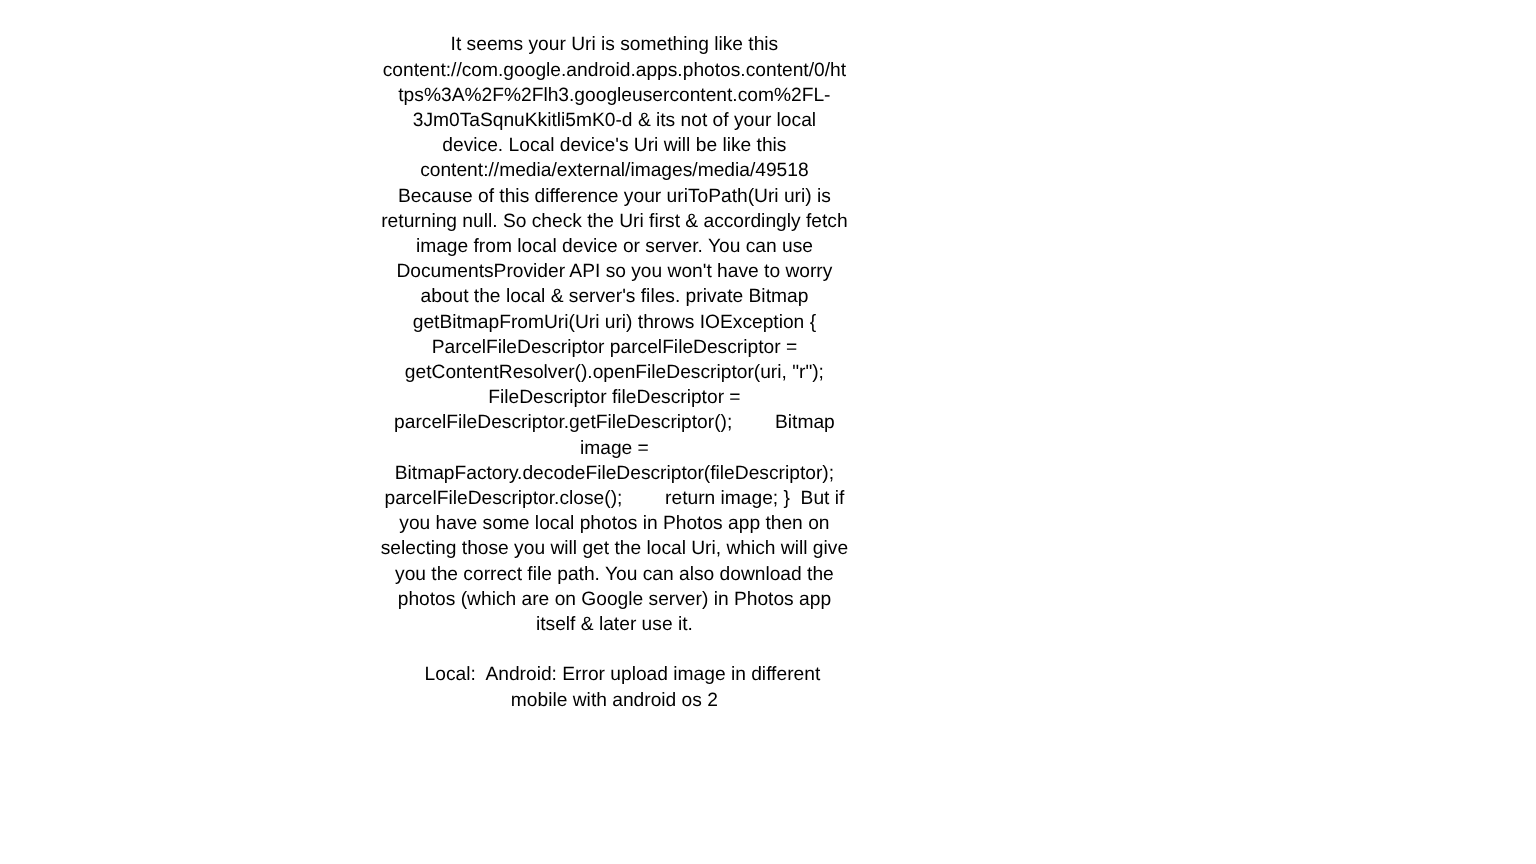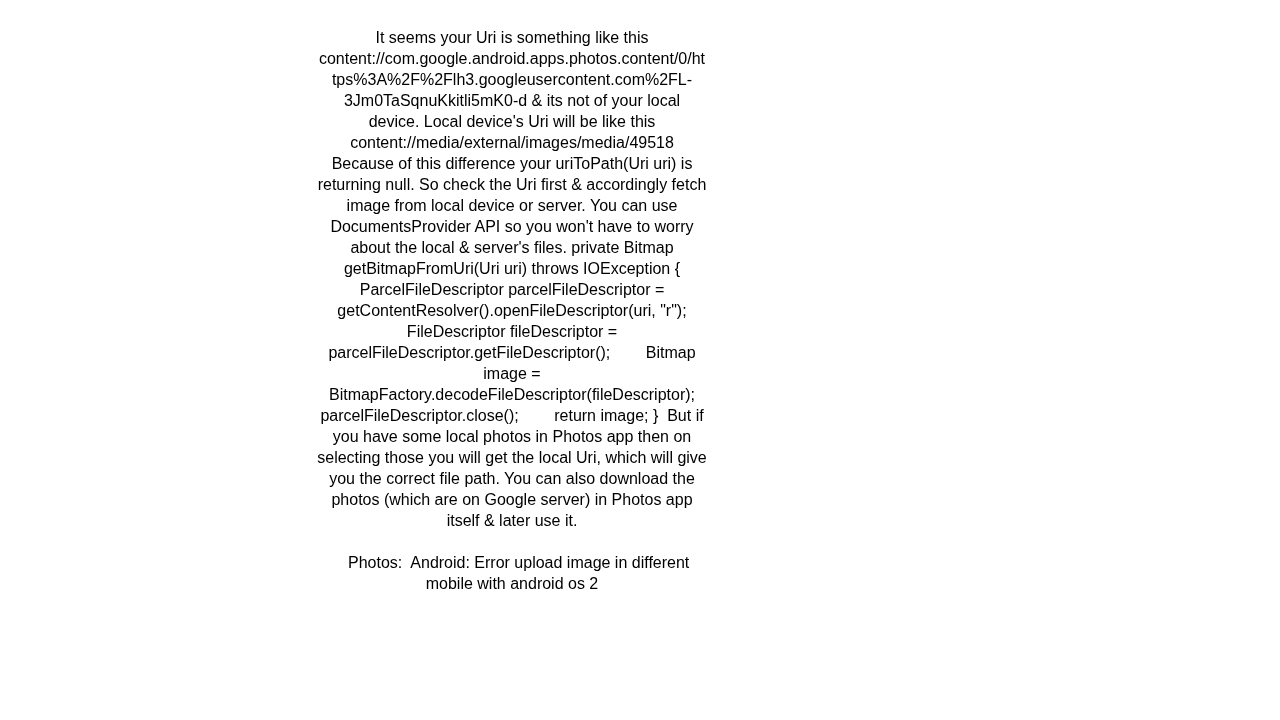--- a/index.html
+++ b/index.html
@@ -42,14 +42,14 @@
   #answer-body {
     display: block;
   }
 </style>
 </head>
 <body>
 
 <div id="viewport">
   <div id="text-column">
     <span id="answer-body">It seems your Uri is something like this content://com.google.android.apps.photos.content/0/https%3A%2F%2Flh3.googleusercontent.com%2FL-3Jm0TaSqnuKkitli5mK0-d &amp; its not of your local device. Local device's Uri will be like this content://media/external/images/media/49518 Because of this difference your uriToPath(Uri uri) is returning null. So check the Uri first &amp; accordingly fetch image from local device or server. You can use DocumentsProvider API so you won't have to worry about the local &amp; server's files. private Bitmap getBitmapFromUri(Uri uri) throws IOException {        ParcelFileDescriptor parcelFileDescriptor =            getContentResolver().openFileDescriptor(uri, "r");        FileDescriptor fileDescriptor = parcelFileDescriptor.getFileDescriptor();        Bitmap image = BitmapFactory.decodeFileDescriptor(fileDescriptor);        parcelFileDescriptor.close();        return image; }  But if you have some local photos in Photos app then on selecting those you will get the local Uri, which will give you the correct file path. You can also download the photos (which are on Google server) in Photos app itself &amp; later use it.</span>
-  <span> Photos:  </span><span>Android: Error upload image in different mobile with android os 2</span></div>
+  <span> Local:  </span><span>Android: Error upload image in different mobile with android os 2</span></div>
 </div>
 
 </body></html>

